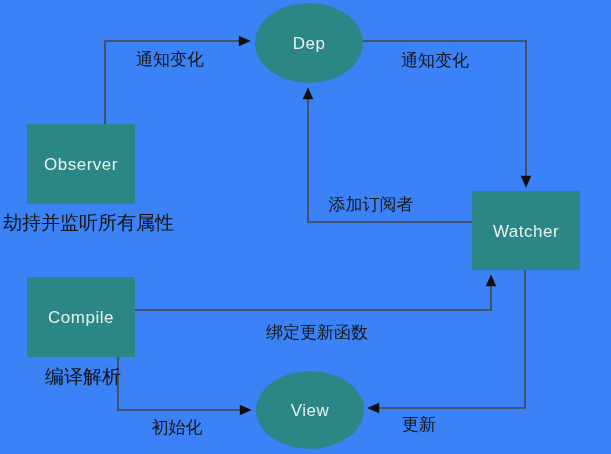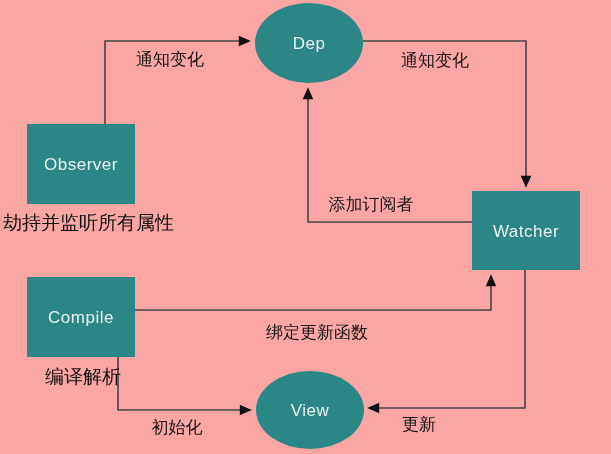--- a/index.html
+++ b/index.html
@@ -4,21 +4,21 @@
 <style>
   html, body {
     margin: 0;
     padding: 0;
     background: #e9e9e7;
   }
   .stage {
     position: relative;
     width: 611px;
     height: 454px;
-    background: #fca5a5;
+    background: #3b82f6;
     overflow: hidden;
     font-family: "Liberation Sans", sans-serif;
   }
   svg { display: block; }
   .edge {
     fill: none;
     stroke: #454545;
     stroke-width: 1.6;
   }
   .node-shape {

